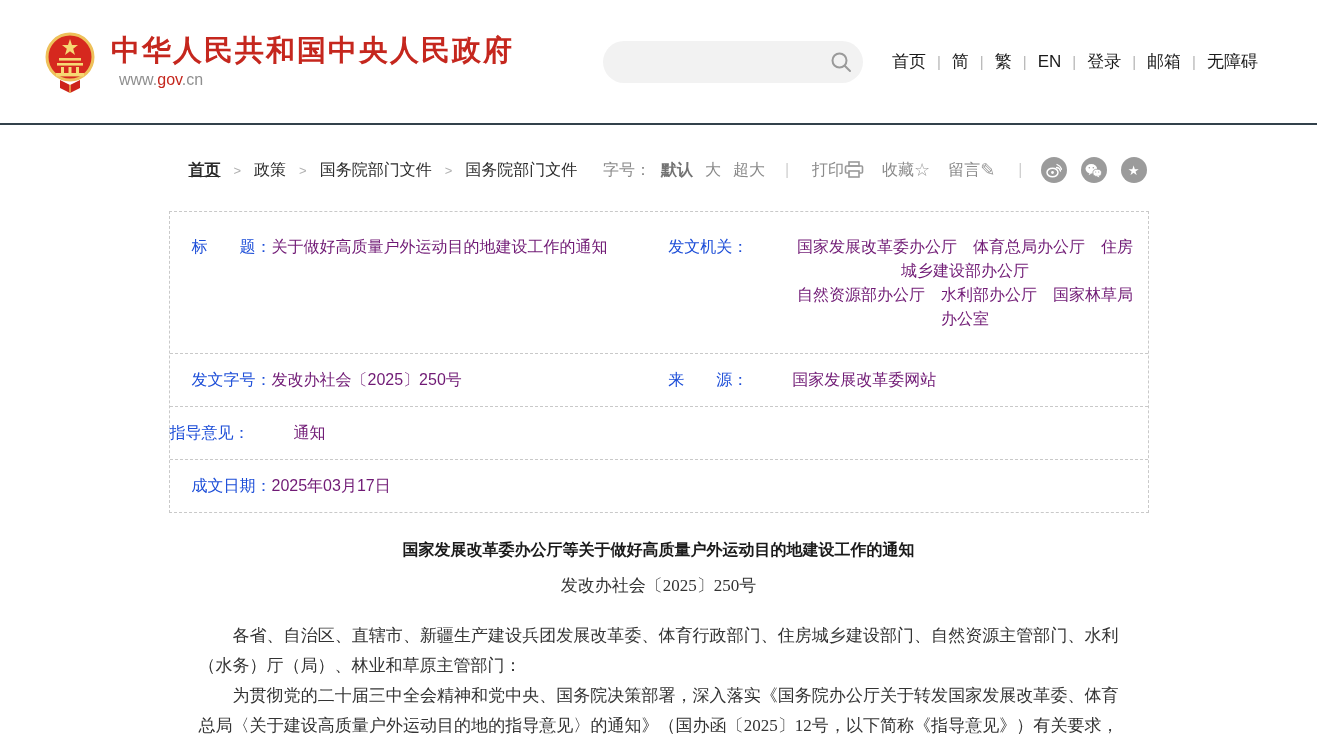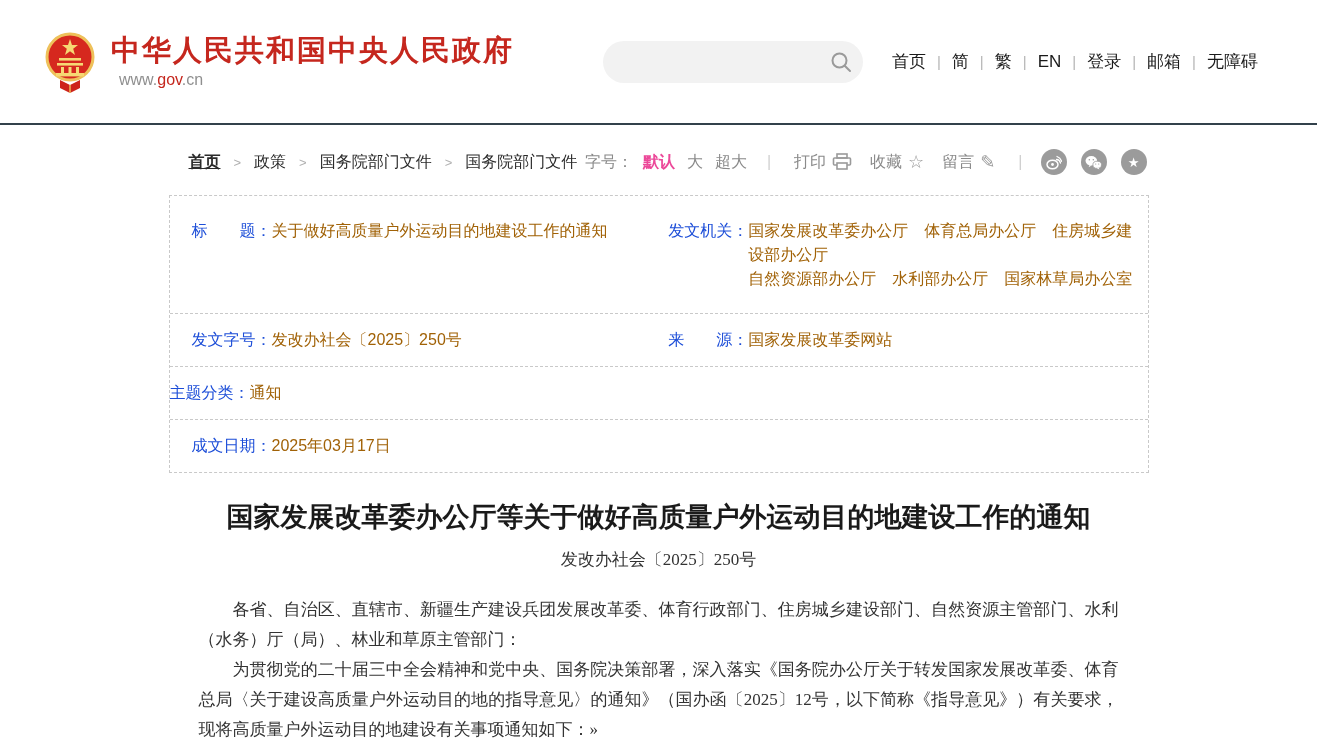--- a/index.html
+++ b/index.html
@@ -32,45 +32,45 @@
   .crumb-row { display:flex; align-items:center; justify-content:space-between;
     padding:18px 2px 14px 20px; }
   .breadcrumb { display:flex; align-items:center; font-size:16px; color:#2b2b2b; }
   .breadcrumb .bc-item { cursor:pointer; }
   .breadcrumb .bc-home { font-weight:bold; text-decoration:underline; }
   .breadcrumb .bc-sep { color:#b0b0b0; font-size:13px; margin:0 13px; }
   .toolbar { display:flex; align-items:center; font-size:16px; color:#8a8a8a; }
   .toolbar .tb-sep { color:#d0d0d0; margin:0 14px; }
   .fs-label { margin-right:4px; }
   .fs-opt { margin:0 6px; cursor:pointer; color:#8a8a8a; }
-  .fs-default { color:#ec4899; font-weight:bold; }
-  .tb-act { display:flex; align-items:center; gap:6px; margin:8px 9px; cursor:pointer; }
+  .fs-default { color:#737373; font-weight:bold; }
+  .tb-act { display:flex; align-items:center; margin:16px 9px; cursor:pointer; }
   .tb-icon { display:inline-flex; align-items:center; color:#9a9a9a; }
   .glyph-icon { font-size:18px; color:#9a9a9a; }
   .share-group { display:flex; align-items:center; gap:14px; margin-left:4px; }
   .share-btn { width:26px; height:26px; border-radius:50%; background:#9b9b9b;
     display:flex; align-items:center; justify-content:center; cursor:pointer;
     color:#fff; font-size:13px; line-height:1; }
 
   
   .meta-box { border:1px dashed #c9c9c9; }
   .meta-row { display:flex; border-bottom:1px dashed #c9c9c9; }
   .meta-row:last-child { border-bottom:none; }
   .meta-cell { display:flex; align-items:flex-start; padding:14px 10px 14px 22px;
     font-size:16px; line-height:24px; }
   .meta-cell.left { width:51%; }
-  .meta-cell.right { width:49%; padding-left:0; }
+  .meta-cell.right { width:49%; padding-left:0;gap:44px; }
   .meta-label { flex:none; color:#1d4ed8; white-space:pre; }
-  .meta-value { color:#a16207; white-space:pre-line; }
+  .meta-value { color:#701a75; white-space:pre-line;text-align:center; }
   .meta-row.tall .meta-cell { padding-top:23px; padding-bottom:22px; }
 
   
   .article { padding:27px 30px 0 30px;
     font-family:"Liberation Serif", serif; color:#333; }
-  .doc-title { text-align:center; font-size:27px; font-weight:bold; color:#1a1a1a;
+  .doc-title { text-align:center; font-size:16px; font-weight:bold; color:#1a1a1a;
     line-height:1.3; }
   .doc-number { text-align:center; font-size:17px; color:#333; margin-top:13px; }
   .article p { font-size:17px; line-height:30px; text-indent:2em;
     text-align:justify; }
   .article p.no-top { margin-top:24px; }
 </style>
 </head>
 <body>
 
 <header class="site-header">
@@ -206,21 +206,21 @@
         <span class="meta-label">发文字号：</span>
         <span class="meta-value">发改办社会〔2025〕250号</span>
       </div>
       <div class="meta-cell right">
         <span class="meta-label">来　　源：</span>
         <span class="meta-value">国家发展改革委网站</span>
       </div>
     </div>
     <div class="meta-row">
       <div class="meta-cell right">
-        <span class="meta-label">主题分类：</span>
+        <span class="meta-label">指导意见：</span>
         <span class="meta-value">通知</span>
       </div>
     </div>
     <div class="meta-row">
       <div class="meta-cell left">
         <span class="meta-label">成文日期：</span>
         <span class="meta-value">2025年03月17日</span>
       </div>
       <div class="meta-cell right"></div>
     </div>

